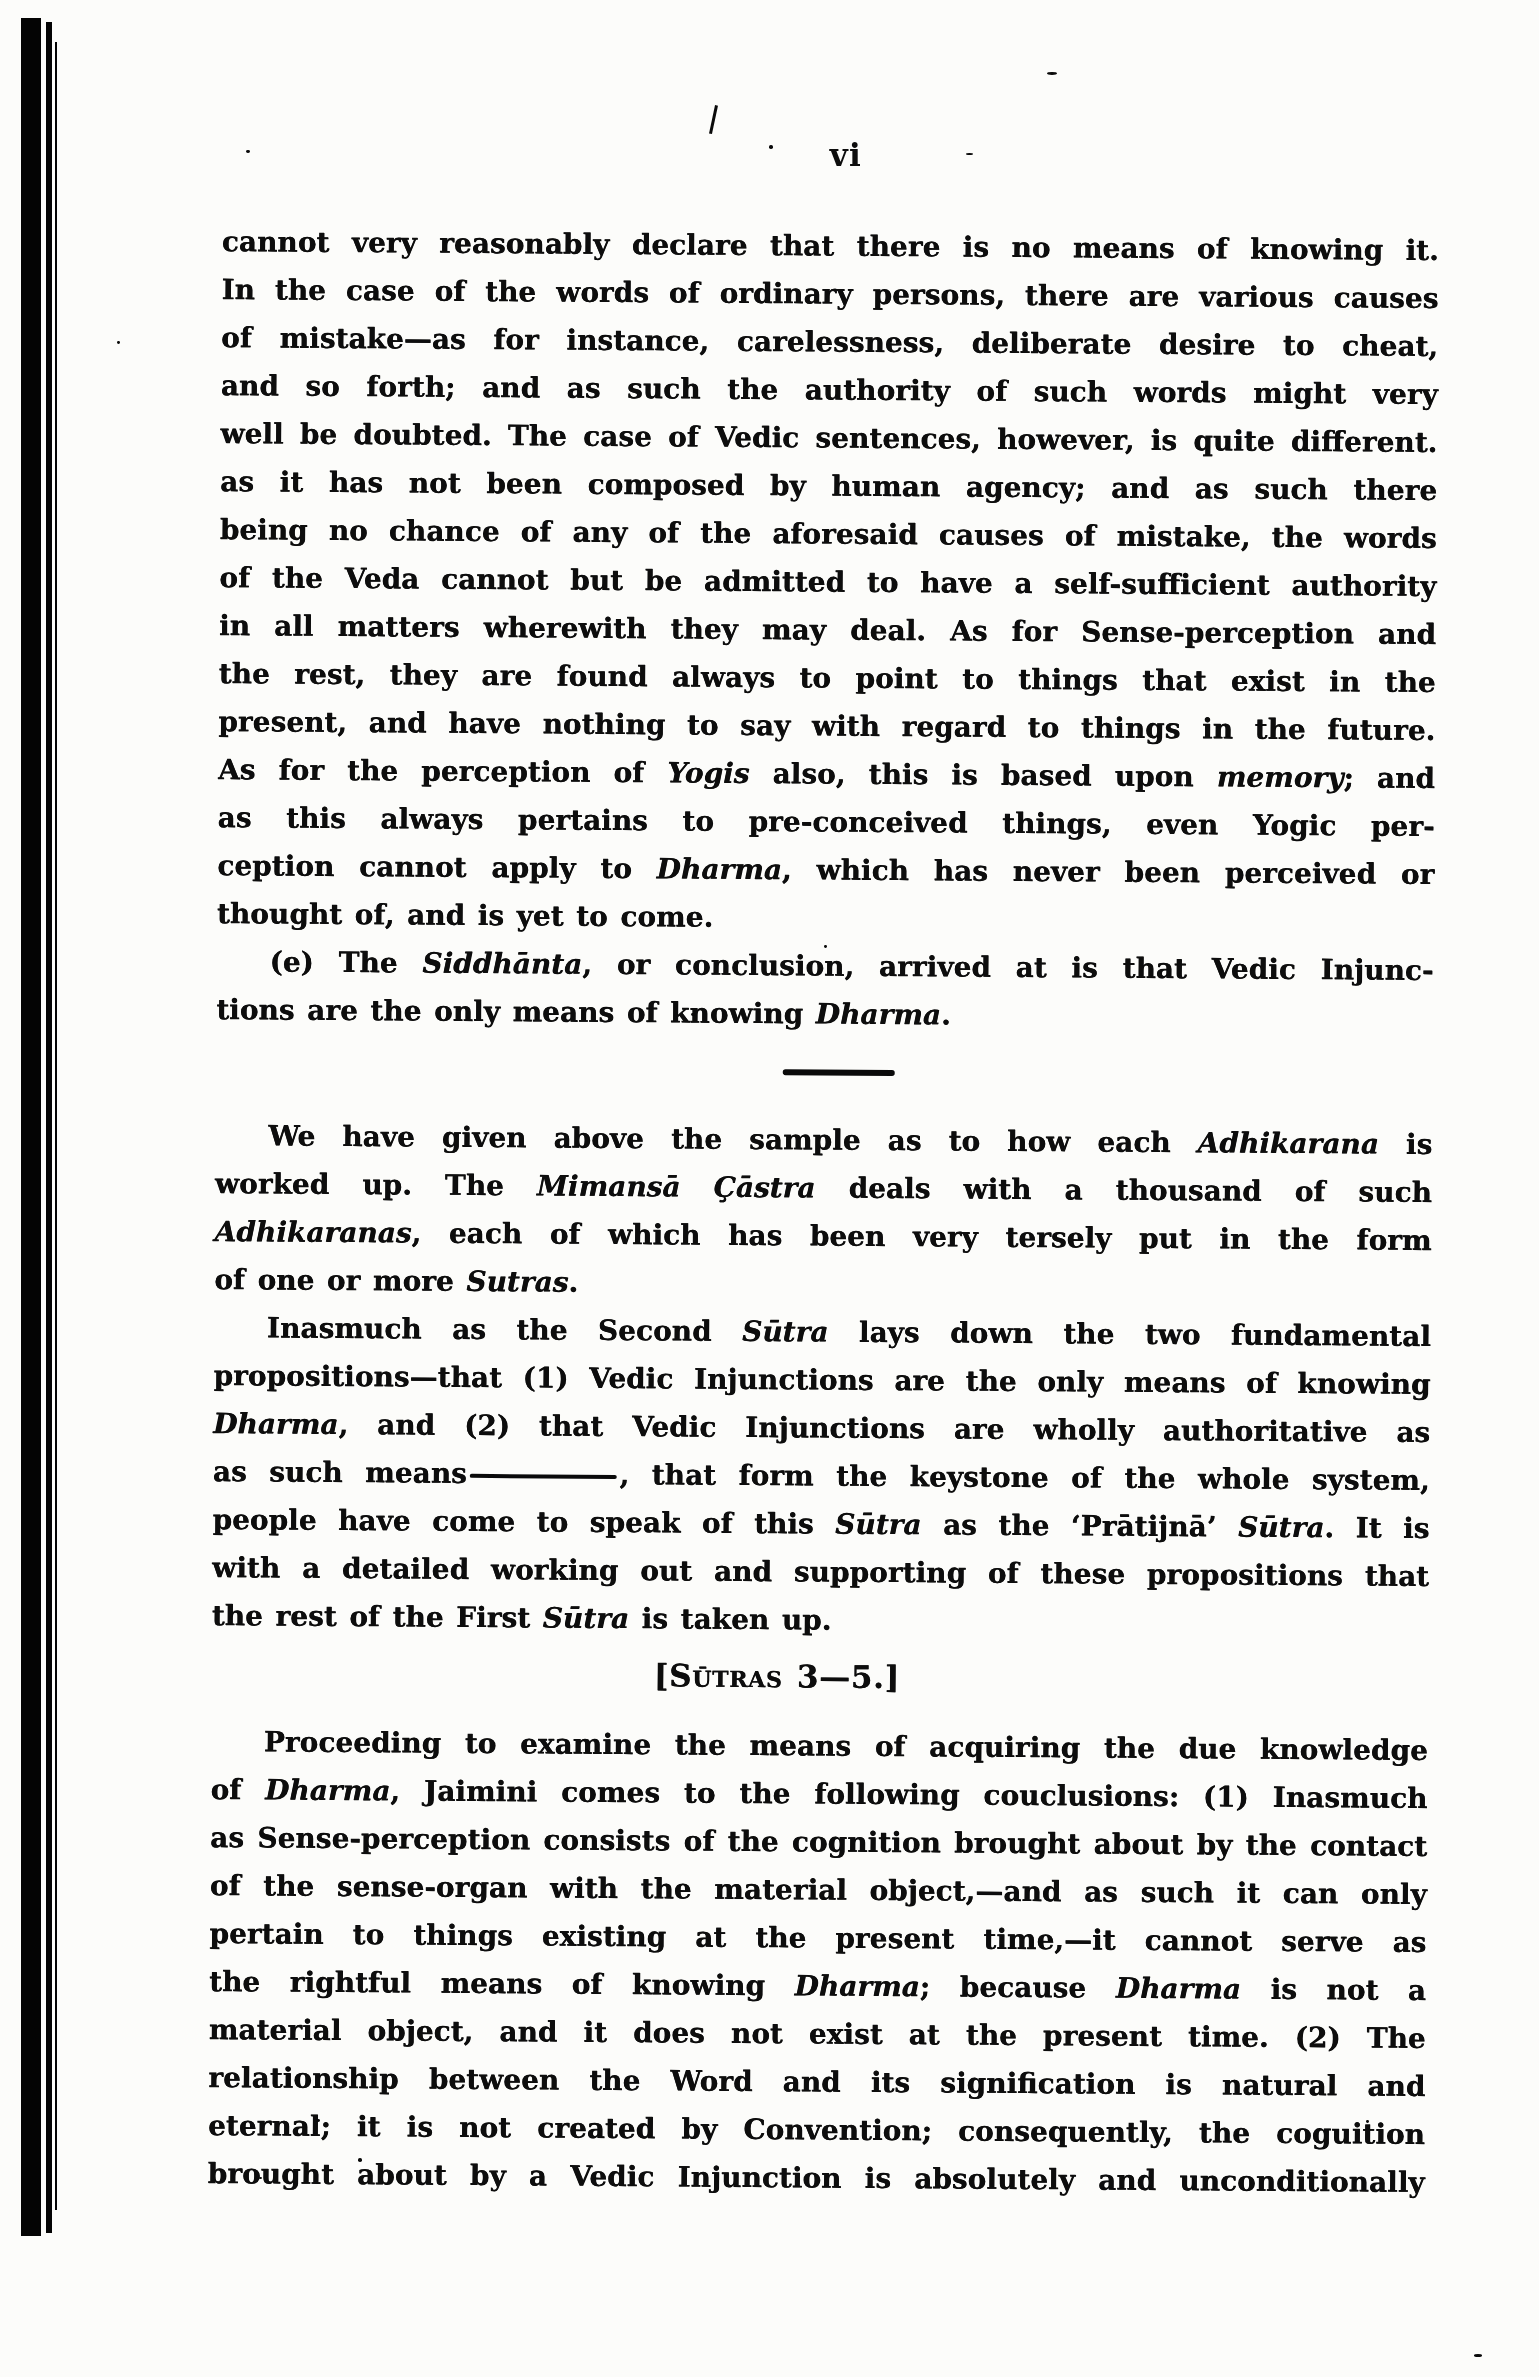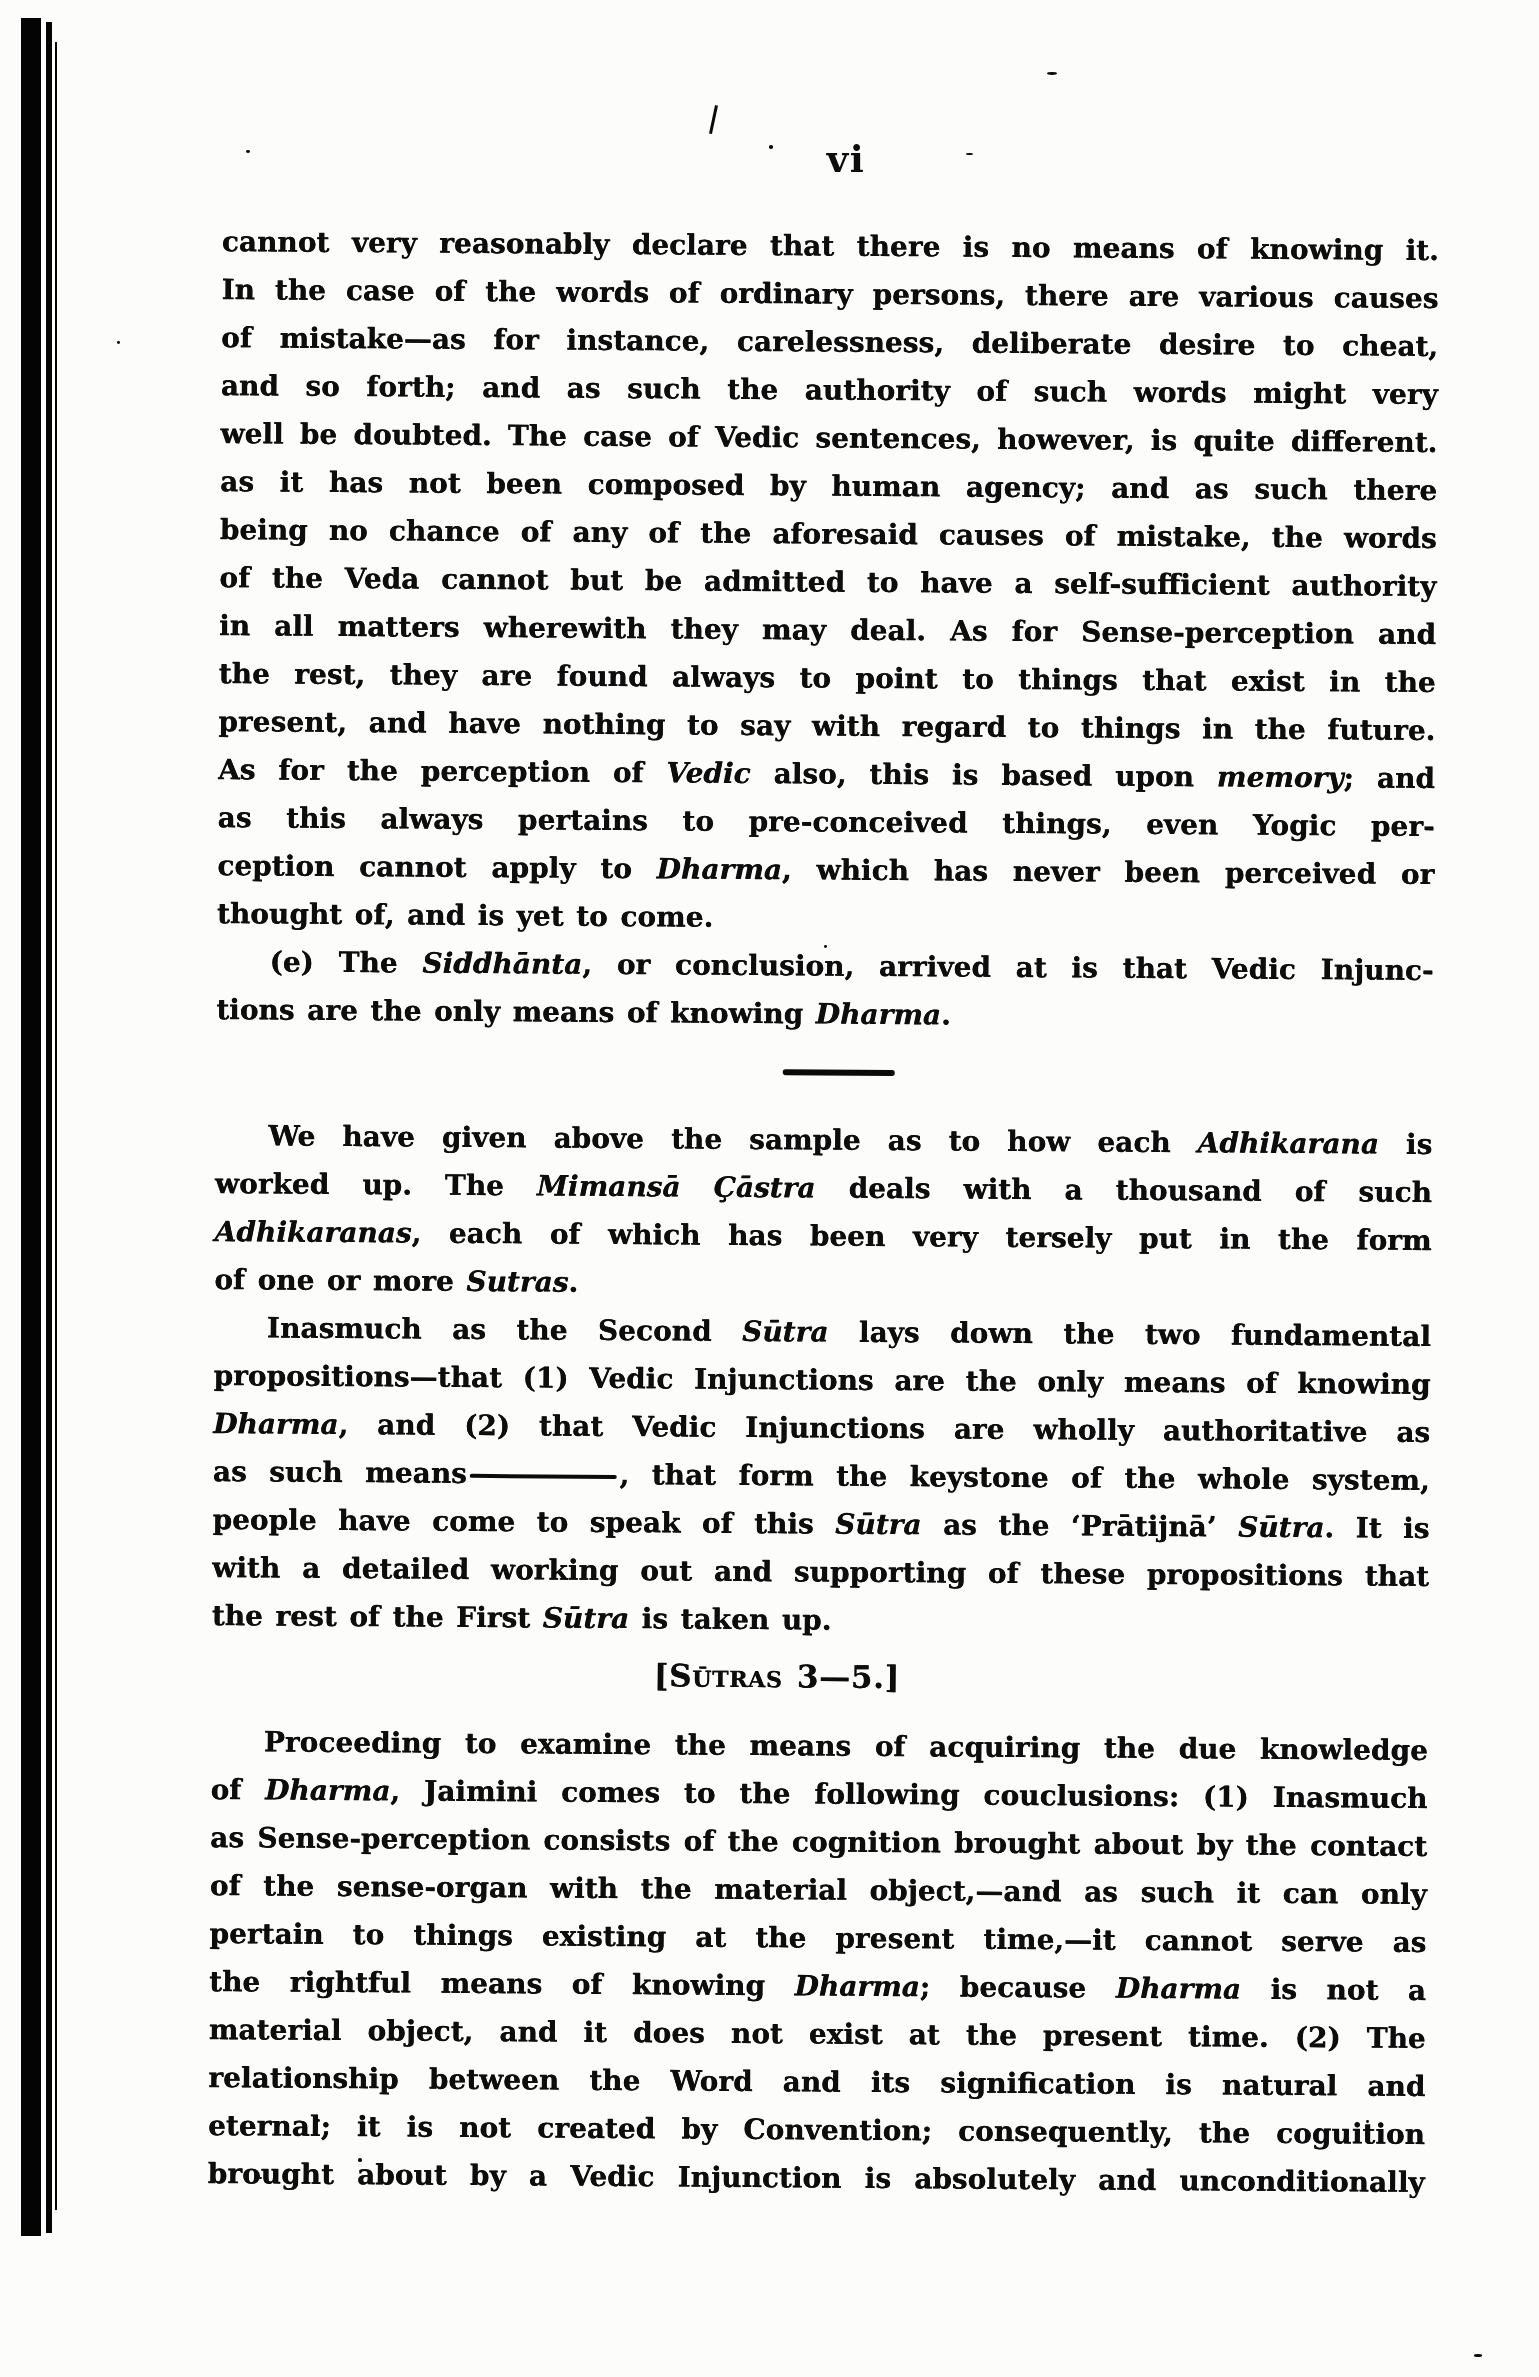--- a/index.html
+++ b/index.html
@@ -15,21 +15,21 @@
   
   .bar { position: absolute; background: #040404; }
   .bar1 { left: 21px; top: 18px; width: 19.6px; height: 2218px; }
   .bar2 { left: 46px; top: 22.4px; width: 6.3px;  height: 2211px; }
   .bar3 { left: 55px; top: 42px; width: 2.1px;  height: 2168px; }
   
   .folio {
     position: absolute;
     left: 804px; top: 137px; width: 84px;
     text-align: center;
-    font-size: 37px; font-weight: bold;
+    font-size: 31px; font-weight: bold;
     letter-spacing: 1.4px;
   }
   
   .slash {
     position: absolute; left: 712px; top: 105px;
     width: 2.8px; height: 29px; background: #0a0a0a;
     transform: rotate(12deg);
   }
   .speck { position: absolute; background: #0a0a0a; border-radius: 50%; }
   
@@ -87,21 +87,21 @@
       <div class="line">In the case of the words of ordinary persons, there are various causes</div>
       <div class="line">of mistake—as for instance, carelessness, deliberate desire to cheat,</div>
       <div class="line">and so forth; and as such the authority of such words might very</div>
       <div class="line">well be doubted.  The case of Vedic sentences, however, is quite different.</div>
       <div class="line">as it has not been composed by human agency; and as such there</div>
       <div class="line">being no chance of any of the aforesaid causes of mistake, the words</div>
       <div class="line">of the Veda cannot but be admitted to have a self-sufficient authority</div>
       <div class="line">in all matters wherewith they may deal.  As for Sense-perception and</div>
       <div class="line">the rest, they are found always to point to things that exist in the</div>
       <div class="line">present, and have nothing to say with regard to things in the future.</div>
-      <div class="line">As for the perception of <em>Vedic</em> also, this is based upon <em>memory</em>; and</div>
+      <div class="line">As for the perception of <em>Yogis</em> also, this is based upon <em>memory</em>; and</div>
       <div class="line">as this always pertains to pre-conceived things, even Yogic per-</div>
       <div class="line">ception cannot apply to <em>Dharma</em>, which has never been perceived or</div>
       <div class="line no-just">thought of, and is yet to come.</div>
       <div class="line indent">(e) The <em>Siddhānta</em>, or conclusion, arrived at is that Vedic Injunc-</div>
       <div class="line no-just">tions are the only means of knowing <em>Dharma</em>.</div>
       <div class="divider-wrap">
         <div class="divider-rule"></div>
       </div>
       <div class="line indent">We have given above the sample as to how each <em>Adhikarana</em> is</div>
       <div class="line">worked up.  The <em>Mimansā Çāstra</em> deals with a thousand of such</div>

